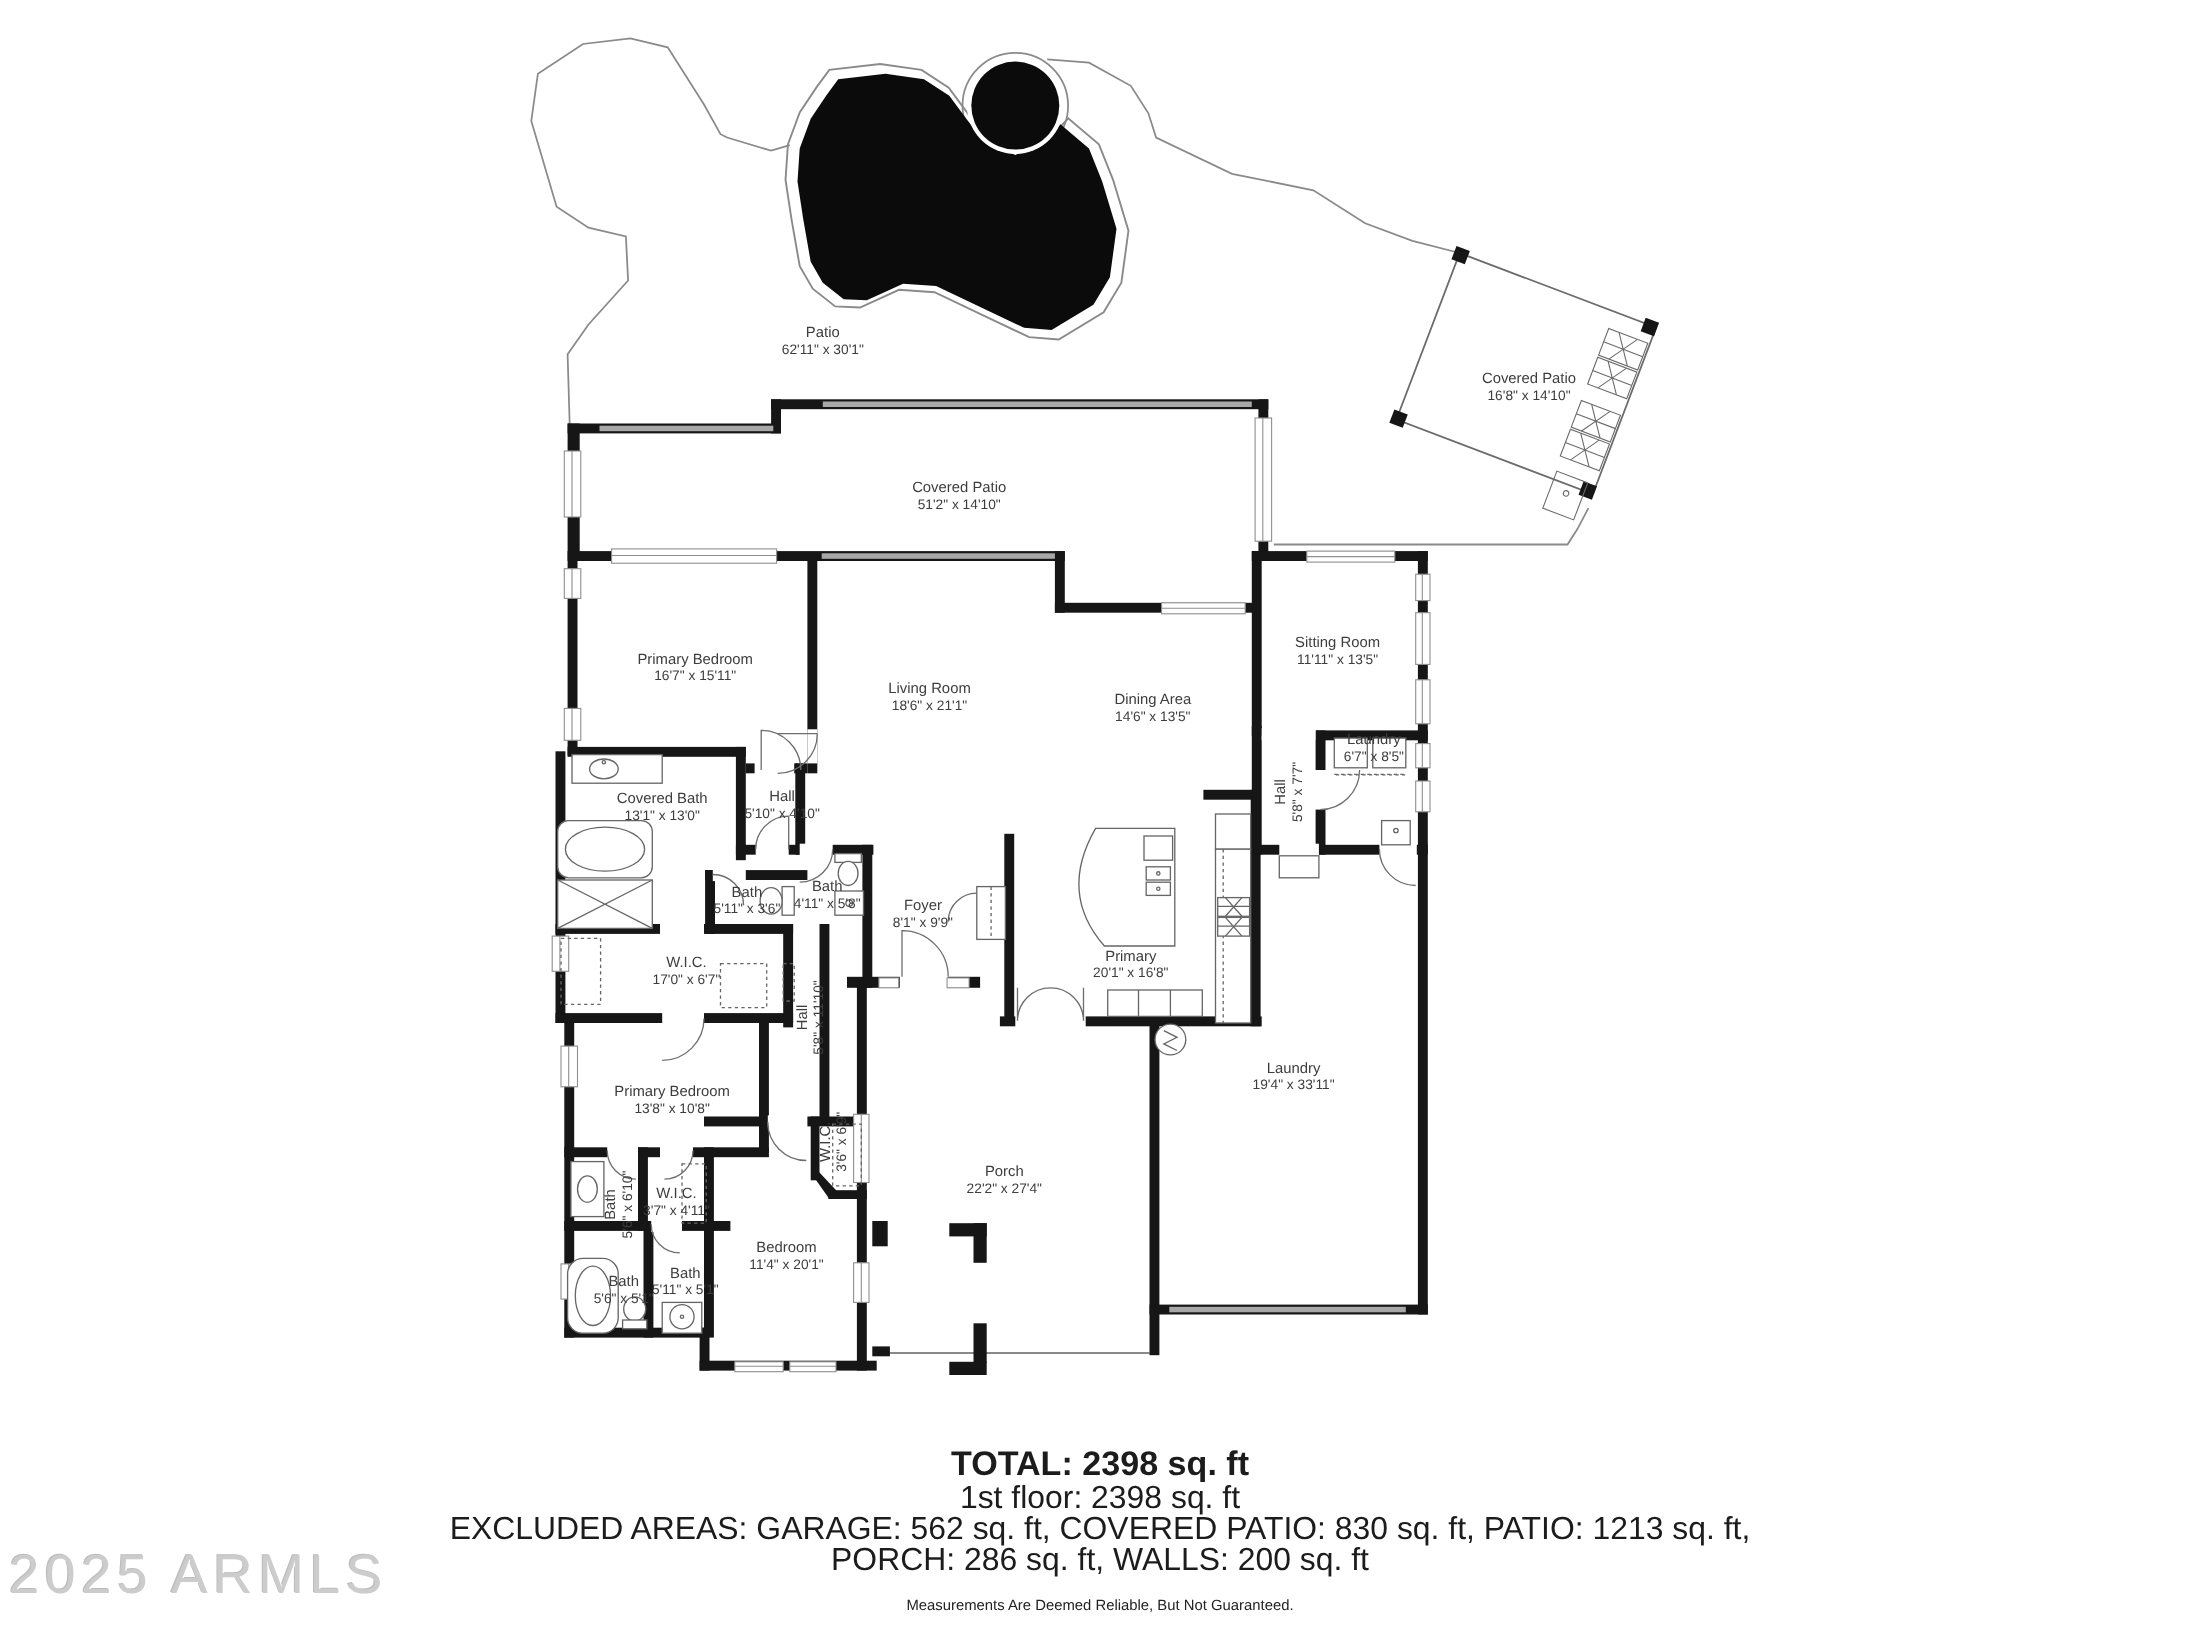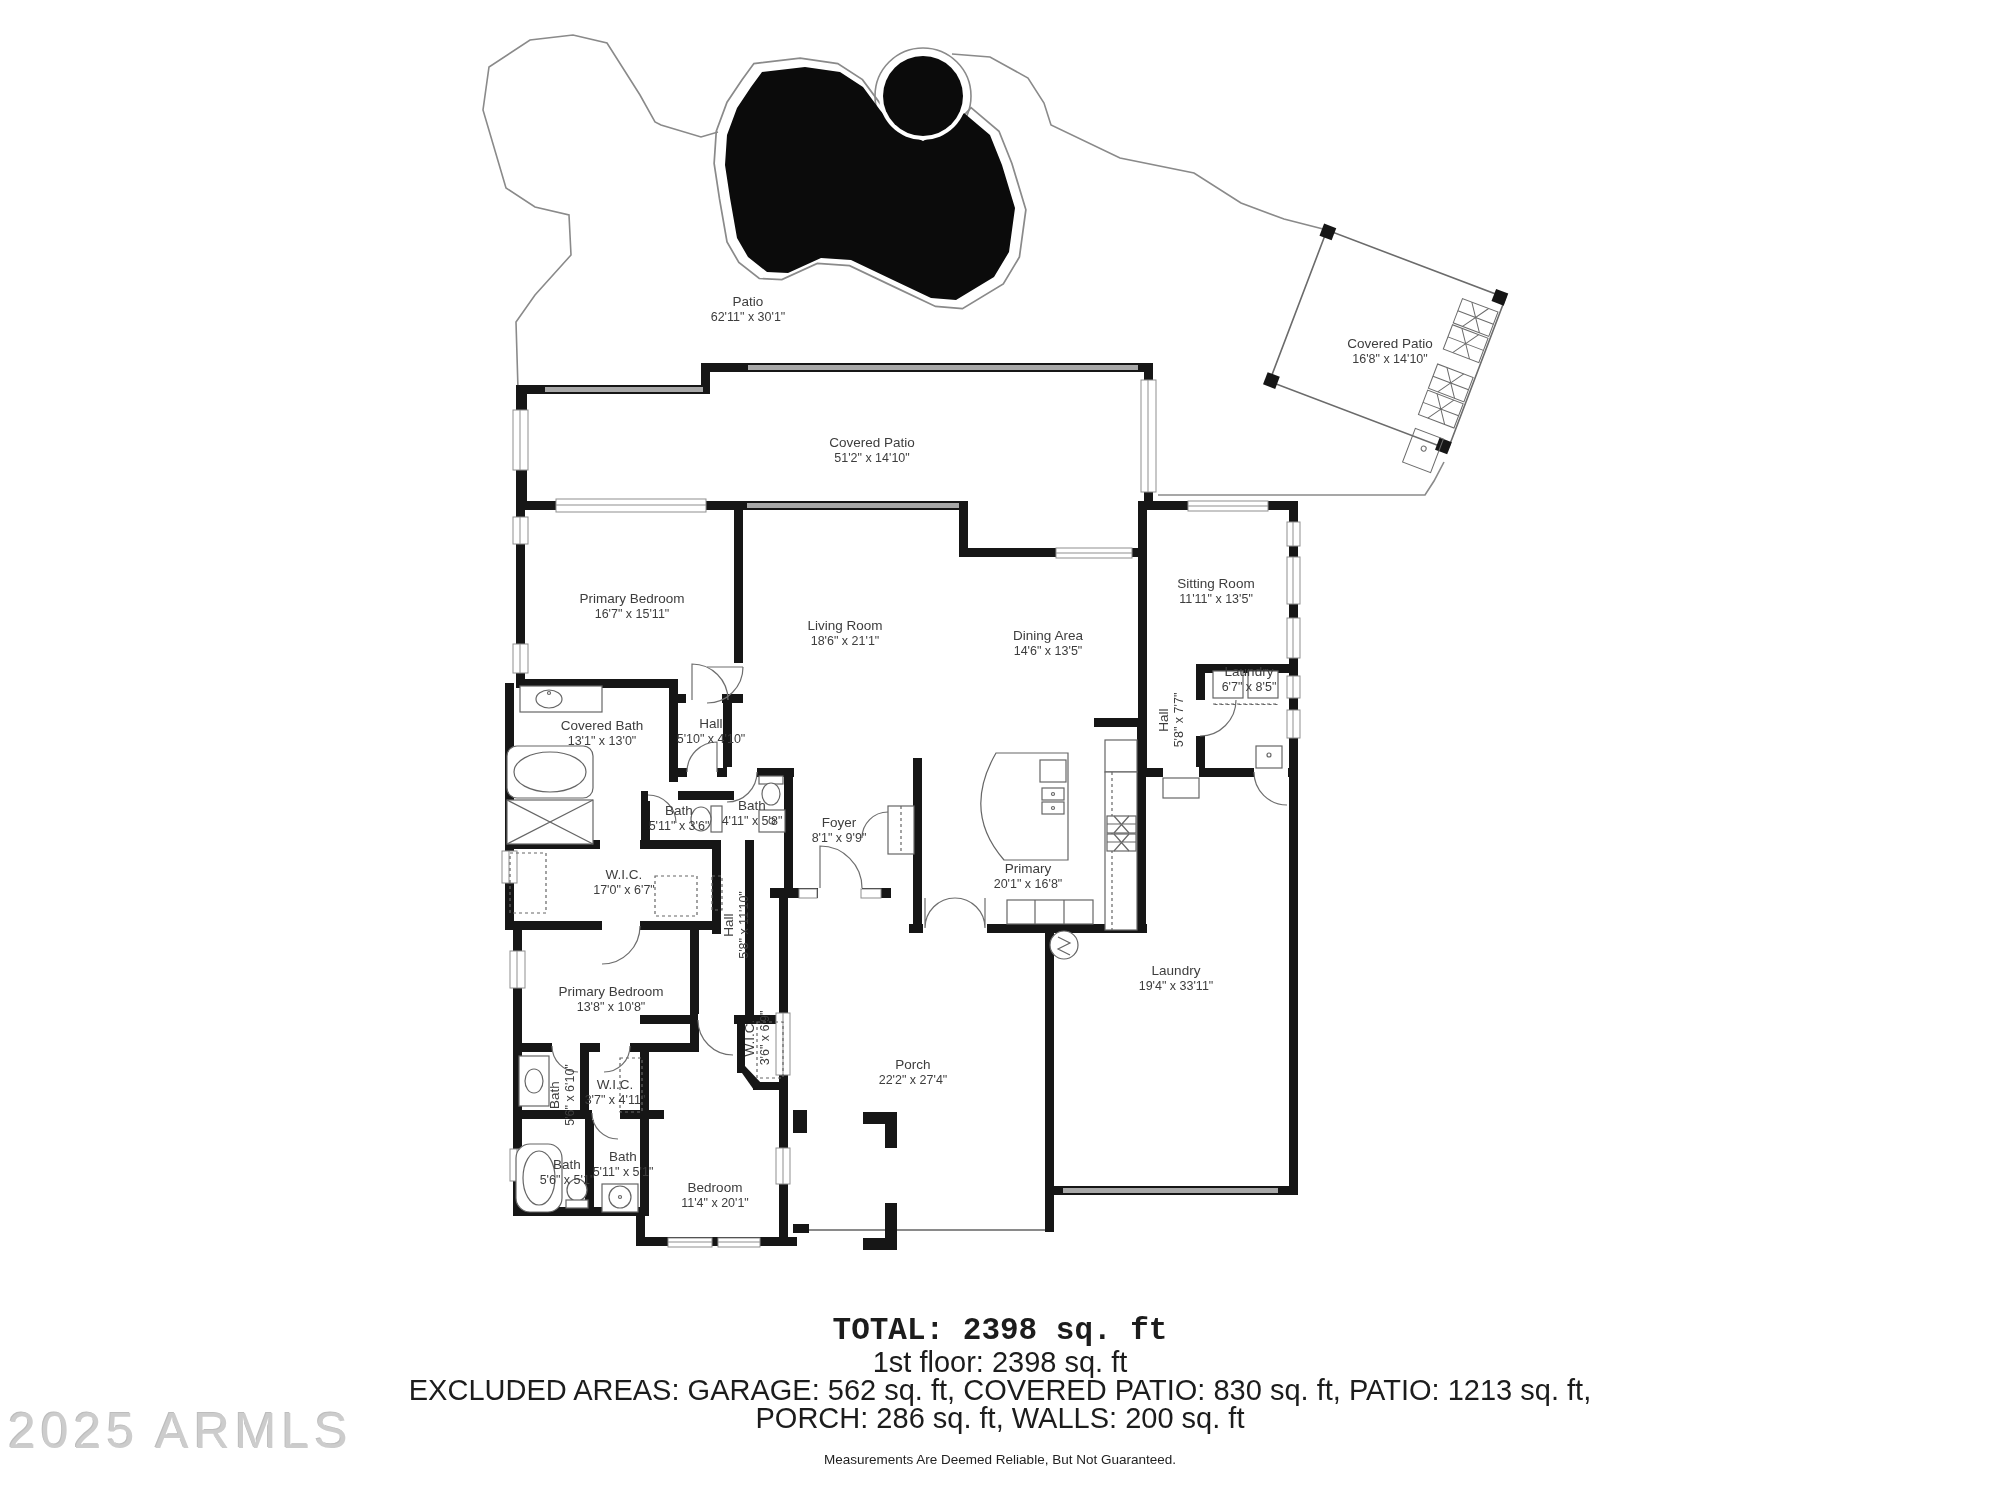--- a/index.html
+++ b/index.html
@@ -3,21 +3,21 @@
 <meta charset="utf-8">
 <style>
   html,body{margin:0;padding:0;background:#ffffff;}
   body{width:2000px;height:1500px;position:relative;font-family:"Liberation Sans",sans-serif;overflow:hidden;}
   #plan{position:absolute;left:0;top:0;}
   .rlabel{position:absolute;transform:translate(-50%,-50%);text-align:center;color:#3d3d3d;white-space:nowrap;z-index:5;}
   .rlabel .nm{display:block;font-size:13.5px;line-height:1.2;}
   .rlabel .dm{display:block;font-size:12.5px;line-height:1.2;}
   .rlabel.rot{transform:translate(-50%,-50%) rotate(-90deg);}
   .footer-line{position:absolute;left:0;width:2000px;text-align:center;color:#1c1c1c;}
-  .f-total{font-size:31px;font-weight:bold;font-family:Liberation Mono, monospace;}
+  .f-total{font-size:31px;font-weight:bold;}
   .f-mid{font-size:29px;}
   .f-small{font-size:13.5px;color:#222;}
   .watermark{position:absolute;left:8px;top:1402px;font-size:50px;letter-spacing:5px;color:#cccccc;font-weight:400;
              text-shadow:1px 1px 0 #ffffff, -1px -1px 0 #bdbdbd;}
 </style>
 </head>
 <body>
 
 <svg id="plan" width="2000" height="1500" viewBox="0 0 2000 1500">
 
@@ -369,21 +369,21 @@
     <span class="dm">3'7" x 4'11"</span>
   </div>
 <div class="rlabel" style="left:567px;top:1173px">
     <span class="nm">Bath</span>
     <span class="dm">5'6" x 5'1"</span>
   </div>
 <div class="rlabel" style="left:623px;top:1165px">
     <span class="nm">Bath</span>
     <span class="dm">5'11" x 5'1"</span>
   </div>
-<div class="rlabel" style="left:715px;top:1196px">
+<div class="rlabel" style="left:715px;top:1142px">
     <span class="nm">Bedroom</span>
     <span class="dm">11'4" x 20'1"</span>
   </div>
 
 <div class="footer-line f-total" style="top:1313px">TOTAL: 2398 sq. ft</div>
 <div class="footer-line f-mid" style="top:1346px">1st floor: 2398 sq. ft</div>
 <div class="footer-line f-mid" style="top:1374px">EXCLUDED AREAS: GARAGE: 562 sq. ft, COVERED PATIO: 830 sq. ft, PATIO: 1213 sq. ft,</div>
 <div class="footer-line f-mid" style="top:1402px">PORCH: 286 sq. ft, WALLS: 200 sq. ft</div>
 <div class="footer-line f-small" style="top:1452px">Measurements Are Deemed Reliable, But Not Guaranteed.</div>
 

